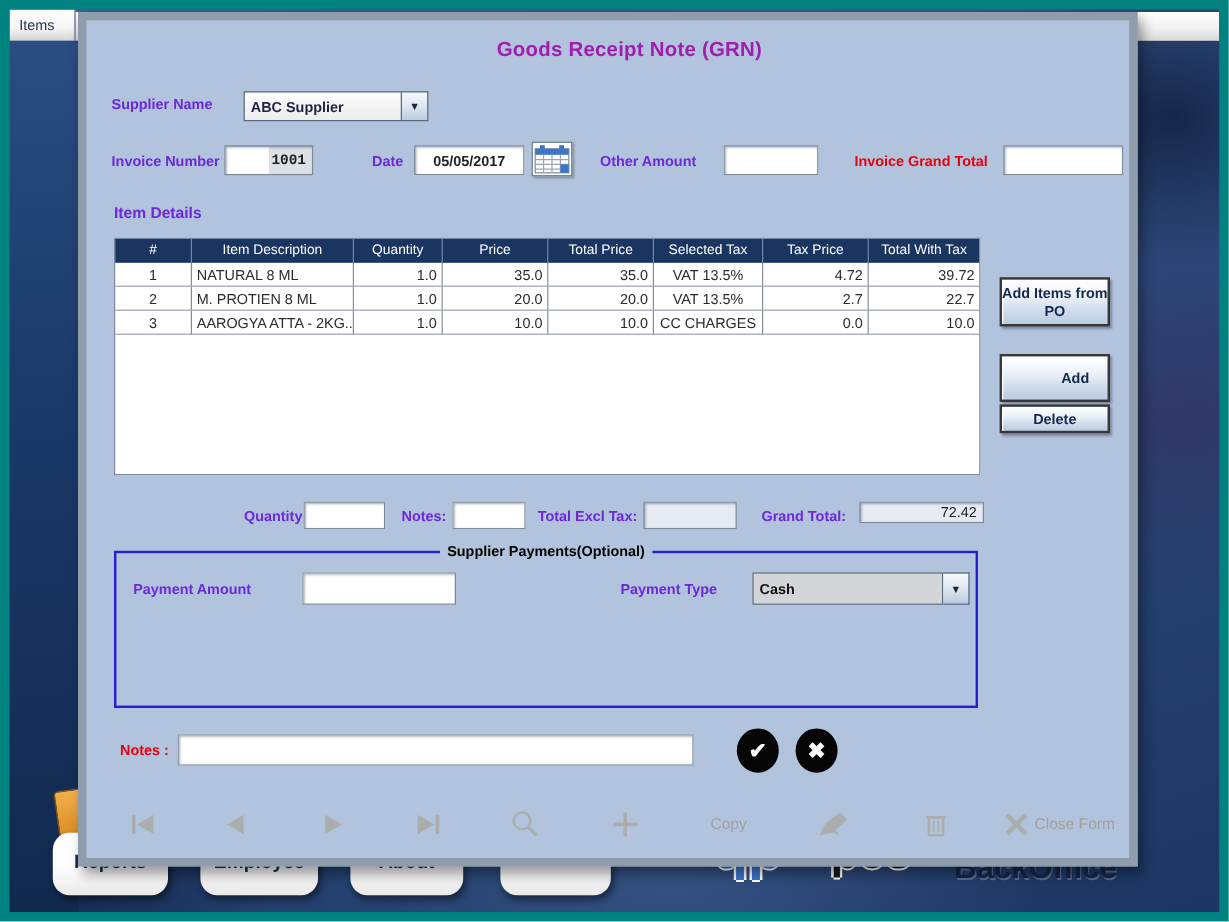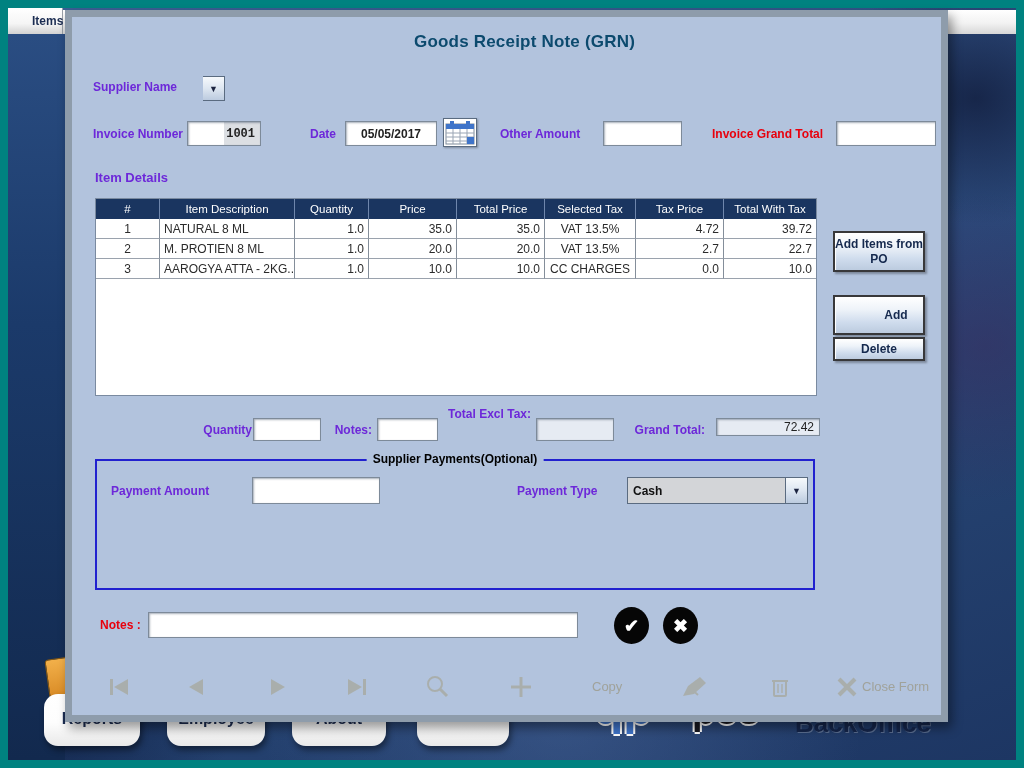--- a/index.html
+++ b/index.html
@@ -13,42 +13,42 @@
         background:
           radial-gradient(220px 180px at 96% 12%, rgba(15,25,55,.75), rgba(15,25,55,0) 70%),
           radial-gradient(260px 220px at 97% 45%, rgba(60,40,90,.45), rgba(60,40,90,0) 70%),
           radial-gradient(300px 240px at 2% 92%, rgba(10,25,60,.8), rgba(10,25,60,0) 70%),
           radial-gradient(400px 300px at 55% 95%, rgba(90,120,175,.35), rgba(90,120,175,0) 75%),
           linear-gradient(160deg,#3c5f95 0%,#2e4d80 40%,#254270 70%,#1d3663 100%); }
   #tabstrip { position:absolute; left:55px; top:2px; right:0; height:24px;
               background:linear-gradient(180deg,#ffffff 0%,#f2f2f2 55%,#d7d7d7 100%); }
   #items-tab { position:absolute; left:0; top:0; width:55px; height:26px;
                background:linear-gradient(180deg,#ffffff 0%,#f5f5f5 60%,#d2d2d2 100%);
-               border-right:1px solid #9aa0a8; color:#1c2d52; font-weight:bold; font-size:12px;
-               display:flex; align-items:center; padding-left:24px; }
+               border-right:1px solid #9aa0a8; color:#1c2d52; font-weight:normal; font-size:12px;
+               display:flex; align-items:center; padding-left:8px; }
   #left-rail { position:absolute; left:0; top:26px; width:57px; bottom:0;
                background:linear-gradient(180deg,#2a4d82 0%,#1b3a6a 40%,#12294e 100%); }
   .bg-btn { position:absolute; top:686px; height:52px; background:linear-gradient(180deg,#ffffff 0%,#fdfdfd 55%,#e9e9e9 100%);
             border-radius:14px; box-shadow:2px 4px 6px rgba(0,0,0,.45);
             color:#1c2d52; font-weight:bold; font-size:16px; text-align:center; padding-top:16px; }
   #folder-icon { position:absolute; left:39px; top:650px; width:26px; height:40px;
                  background:linear-gradient(180deg,#f2b04a 0%,#d88a25 100%);
                  border:1px solid #8a5a10; border-radius:4px; transform:rotate(-8deg); }
   #logo-qp  { position:absolute; left:586px; top:672px; font-size:48px; font-weight:bold; color:#3f74c9;
               text-shadow:-2px 0 #fff,2px 0 #fff,0 -2px #fff,0 2px #fff; }
   #logo-pos { position:absolute; left:684px; top:682px; font-size:38px; font-weight:bold; color:#17171f;
               text-shadow:-2px 0 #fff,2px 0 #fff,0 -2px #fff,0 2px #fff; }
   #logo-backoffice { position:absolute; left:787px; top:700px; font-size:26px; font-weight:bold; color:#15254a;
               text-shadow:1px 1px 0 rgba(255,255,255,.25); }
 
   
   #dialog { position:absolute; left:65px; top:10px; width:883px; height:712px; z-index:10;
             background:#b2c3dd; border:7px solid #8e9cab; box-shadow:4px 6px 10px rgba(0,0,0,.4); }
   #dialog-title { position:absolute; left:0; top:15px; width:100%; text-align:center;
-                  font-size:17px; font-weight:bold; color:#0c4a6e; letter-spacing:.2px;padding-left:36px; }
+                  font-size:17px; font-weight:bold; color:#a21caf; letter-spacing:.2px;padding-left:36px; }
 
   .lbl { position:absolute; font-size:12px; font-weight:bold; color:#6d28d9; white-space:nowrap; }
   .lbl-red { color:#e8000d; }
 
   .tbx { position:absolute; background:#fff; border:1px solid #7d8a99; font-family:inherit;
          box-shadow:inset 1px 1px 2px rgba(60,75,100,.45); font-size:12px; color:#222; padding:0 5px; outline:none; }
   .tbx:disabled, .tbx.dis { background:#e6ebf3; color:#222; }
   .r { text-align:right; } .c { text-align:center; } .b { font-weight:bold; }
 
   
@@ -118,20 +118,21 @@
     <div id="logo-pos">pos</div>
     <div id="logo-backoffice">BackOffice</div>
   </div>
 
   <div id="dialog">
 
     <div id="dialog-title">Goods Receipt Note (GRN)</div>
 
     <span class="lbl" style="left:21px; top:63px;">Supplier Name</span>
     <div class="combo" style="left:131px; top:59px;">
+      <div class="combo-field" style="width:132px;">ABC Supplier</div>
       <div class="combo-btn">▼</div>
     </div>
 
     <span class="lbl" style="left:21px; top:110px;">Invoice Number</span>
     <input class="tbx r b" style="left: 115px; top: 104px; width: 74px; height: 25px; background: linear-gradient(90deg, rgb(255, 255, 255) 0px, rgb(255, 255, 255) 50%, rgb(220, 223, 227) 50%); font-family: Liberation Mono, monospace;" value="1001">
     <span class="lbl" style="left:238px; top:110px;">Date</span>
     <input class="tbx c b" style="left: 273px; top: 104px; width: 92px; height: 25px;" value="05/05/2017">
     <div id="calendar-btn">
       <svg width="30" height="25" viewBox="0 0 30 25">
         <rect x="1" y="4" width="28" height="20" fill="#fff" stroke="#7d8a99"></rect>
@@ -195,21 +196,21 @@
     </div>
 
     <button class="btn3d" style="top:214px; height:41px;">Add Items from PO</button>
     <button class="btn3d" style="top:278px; height:40px;padding-left:34px;">Add</button>
     <button class="btn3d" style="top:320px; height:24px;">Delete</button>
 
     <span class="lbl" style="left:118px; top:406px; width:66px; text-align:right;">Quantity:</span>
     <input class="tbx" style="left: 181px; top: 401px; width: 68px; height: 23px;" value="">
     <span class="lbl" style="left:256px; top:406px; width:44px; text-align:right;">Notes:</span>
     <input class="tbx" style="left: 305px; top: 401px; width: 61px; height: 23px;" value="">
-    <span class="lbl" style="left:373px; top:390px; width:86px; text-align:right;">Total Excl Tax:</span>
+    <span class="lbl" style="left:373px; top:406px; width:86px; text-align:right;">Total Excl Tax:</span>
     <input class="tbx dis" style="left: 464px; top: 401px; width: 78px; height: 23px;" disabled="" value="">
     <span class="lbl" style="left:552px; top:406px; width:81px; text-align:right;">Grand Total:</span>
     <input class="tbx dis r" style="left: 644px; top: 401px; width: 104px; height: 18px;" disabled="" value="72.42">
 
     <div id="payments-box">
       <span id="payments-legend">Supplier Payments(Optional)</span>
     </div>
     <span class="lbl" style="left:39px; top:467px;">Payment Amount</span>
     <input class="tbx" style="left: 180px; top: 460px; width: 128px; height: 27px;" value="">
     <span class="lbl" style="left:445px; top:467px;">Payment Type</span>

